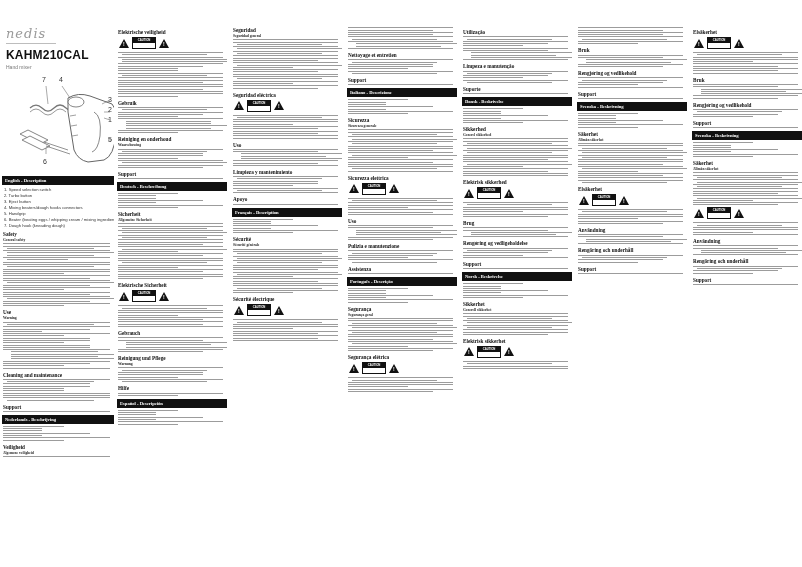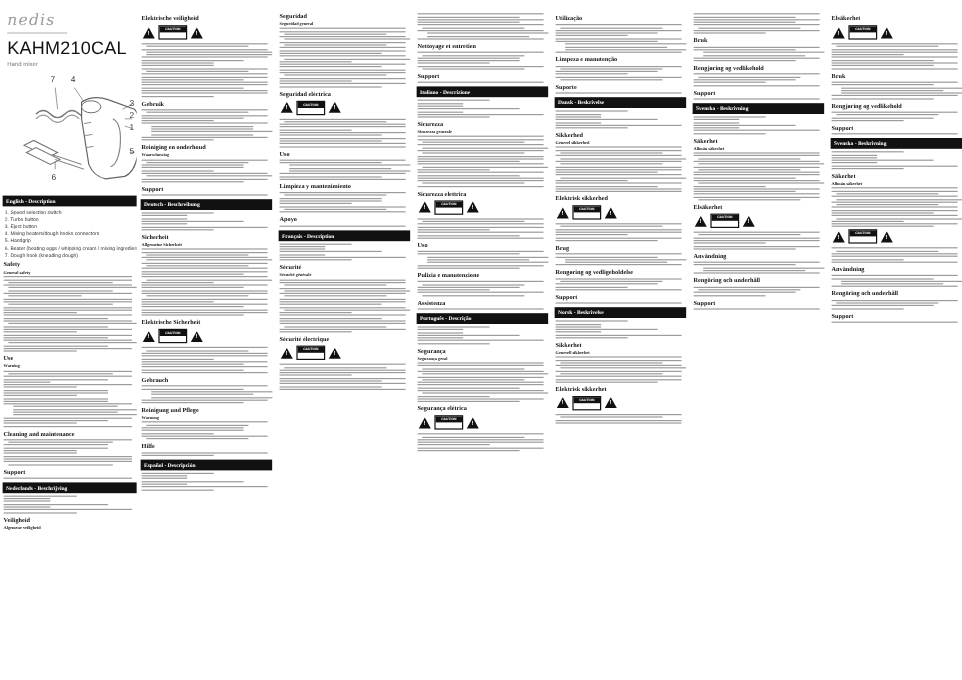--- a/index.html
+++ b/index.html
@@ -1,20 +1,20 @@
 <!DOCTYPE html>
 <html><head>
 <meta charset="utf-8">
 <style>
   html,body{margin:0;padding:0;background:#fff;}
   body{width:802px;height:567px;overflow:hidden;position:relative;font-family:"Liberation Sans",sans-serif;color:#222;}
-  .col{position:absolute;top:0;width:110px;height:442px;overflow:hidden;}
+  .col{position:absolute;top:16px;width:110px;height:442px;overflow:hidden;}
   .logo{font-family:"DejaVu Serif",serif;font-style:italic;color:#9a9a9a;font-size:13px;letter-spacing:1px;margin:10px 0 0 4px;}
   .logo-rule{height:1px;background:#bdbdbd;margin:2px 4px 4px 4px;width:50px;}
-  .model{font-weight:normal;font-size:15px;margin:0 0 0 4px;letter-spacing:.2px;color:#111;}
+  .model{font-weight:bold;font-size:12px;margin:0 0 0 4px;letter-spacing:.2px;color:#111;}
   .subtitle{font-size:5px;color:#777;margin:2px 0 0 4px;}
   .figure{position:relative;height:96px;margin:6px 0 4px 0;}
   .callout{position:absolute;font-size:7px;color:#333;}
   .bar{background:#111;color:#fff;font-size:4.6px;font-weight:bold;padding:2px 3px;margin:3px 0 2px 0;font-family:"Liberation Serif",serif;}
   .h1{font-family:"Liberation Serif",serif;font-weight:bold;font-size:5.2px;margin:3px 0 1px 1px;color:#111;}
   .h2{font-family:"Liberation Serif",serif;font-weight:bold;font-size:3.6px;margin:1px 0 1px 1px;color:#222;}
   .lines{margin:0 0 1px 1px;}
   .ln{height:1px;background:#9c9c9c;margin:1.3px 0;}
   .ln.ind{margin-left:4px;}
   .ln.ind2{margin-left:8px;}

